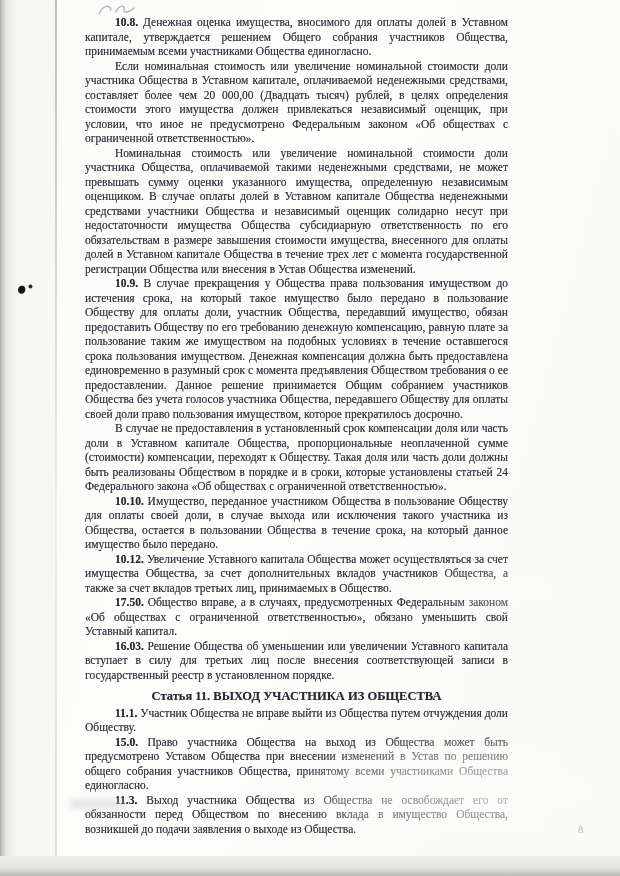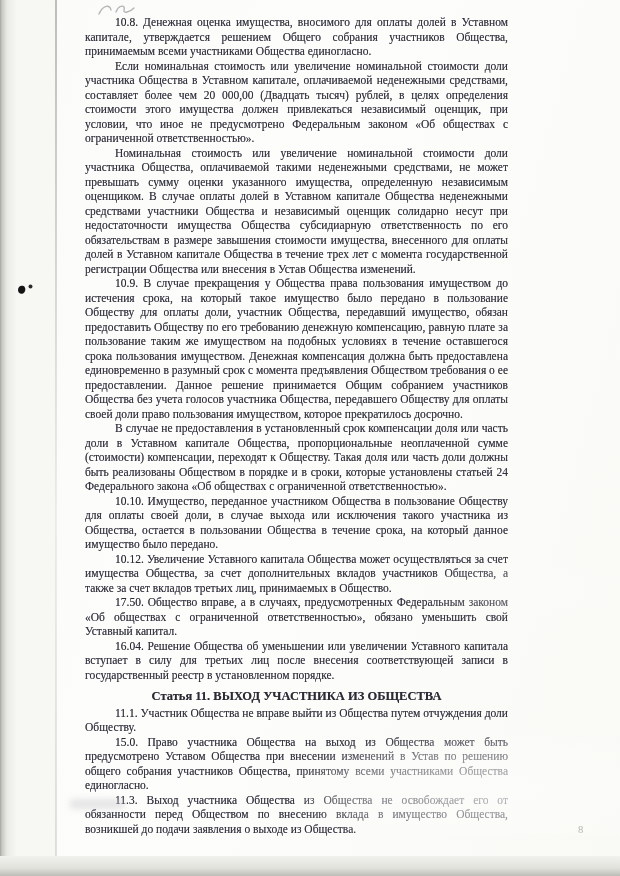--- a/index.html
+++ b/index.html
@@ -38,21 +38,21 @@
     hyphens:none;
     text-shadow:0 0 .4px rgba(40,40,60,.55);
   }
   .content p { margin:0; text-indent:30px; }
   .content p.heading {
     text-align:center; text-indent:0; font-weight:bold;
     margin-top:7px; margin-bottom:2px;
     color:#2b2b35;
     font-size:12.5px;
   }
-  .num { font-weight:normal; color:#2a2a34; }
+  .num { font-weight:bold; color:#2a2a34; }
   
   .fade-overlay {
     position:absolute; left:300px; top:735px; width:320px; height:100px;
     background:radial-gradient(ellipse at 65% 55%, rgba(252,252,250,.75) 0%, rgba(252,252,250,.35) 55%, rgba(252,252,250,0) 80%);
     pointer-events:none;
   }
   .fade-overlay2 {
     position:absolute; left:420px; top:560px; width:200px; height:60px;
     background:radial-gradient(ellipse at center, rgba(252,252,250,.4), rgba(252,252,250,0) 75%);
     pointer-events:none;
@@ -78,21 +78,21 @@
 
 <div class="content">
     <p><span class="num">10.8.</span> Денежная оценка имущества, вносимого для оплаты долей в Уставном капитале, утверждается решением Общего собрания участников Общества, принимаемым всеми участниками Общества единогласно.</p>
     <p>Если номинальная стоимость или увеличение номинальной стоимости доли участника Общества в Уставном капитале, оплачиваемой неденежными средствами, составляет более чем 20 000,00 (Двадцать тысяч) рублей, в целях определения стоимости этого имущества должен привлекаться независимый оценщик, при условии, что иное не предусмотрено Федеральным законом «Об обществах с ограниченной ответственностью».</p>
     <p>Номинальная стоимость или увеличение номинальной стоимости доли участника Общества, оплачиваемой такими неденежными средствами, не может превышать сумму оценки указанного имущества, определенную независимым оценщиком. В случае оплаты долей в Уставном капитале Общества неденежными средствами участники Общества и независимый оценщик солидарно несут при недостаточности имущества Общества субсидиарную ответственность по его обязательствам в размере завышения стоимости имущества, внесенного для оплаты долей в Уставном капитале Общества в течение трех лет с момента государственной регистрации Общества или внесения в Устав Общества изменений.</p>
     <p><span class="num">10.9.</span> В случае прекращения у Общества права пользования имуществом до истечения срока, на который такое имущество было передано в пользование Обществу для оплаты доли, участник Общества, передавший имущество, обязан предоставить Обществу по его требованию денежную компенсацию, равную плате за пользование таким же имуществом на подобных условиях в течение оставшегося срока пользования имуществом. Денежная компенсация должна быть предоставлена единовременно в разумный срок с момента предъявления Обществом требования о ее предоставлении. Данное решение принимается Общим собранием участников Общества без учета голосов участника Общества, передавшего Обществу для оплаты своей доли право пользования имуществом, которое прекратилось досрочно.</p>
     <p>В случае не предоставления в установленный срок компенсации доля или часть доли в Уставном капитале Общества, пропорциональные неоплаченной сумме (стоимости) компенсации, переходят к Обществу. Такая доля или часть доли должны быть реализованы Обществом в порядке и в сроки, которые установлены статьей 24 Федерального закона «Об обществах с ограниченной ответственностью».</p>
     <p><span class="num">10.10.</span> Имущество, переданное участником Общества в пользование Обществу для оплаты своей доли, в случае выхода или исключения такого участника из Общества, остается в пользовании Общества в течение срока, на который данное имущество было передано.</p>
     <p><span class="num">10.12.</span> Увеличение Уставного капитала Общества может осуществляться за счет имущества Общества, за счет дополнительных вкладов участников Общества, а также за счет вкладов третьих лиц, принимаемых в Общество.</p>
     <p><span class="num">17.50.</span> Общество вправе, а в случаях, предусмотренных Федеральным законом «Об обществах с ограниченной ответственностью», обязано уменьшить свой Уставный капитал.</p>
-    <p><span class="num">16.04.</span> Решение Общества об уменьшении или увеличении Уставного капитала вступает в силу для третьих лиц после внесения соответствующей записи в государственный реестр в установленном порядке.</p>
+    <p><span class="num">16.03.</span> Решение Общества об уменьшении или увеличении Уставного капитала вступает в силу для третьих лиц после внесения соответствующей записи в государственный реестр в установленном порядке.</p>
     <p class="heading">Статья 11. ВЫХОД УЧАСТНИКА ИЗ ОБЩЕСТВА</p>
     <p><span class="num">11.1.</span> Участник Общества не вправе выйти из Общества путем отчуждения доли Обществу.</p>
     <p><span class="num">15.0.</span> Право участника Общества на выход из Общества может быть предусмотрено Уставом Общества при внесении изменений в Устав по решению общего собрания участников Общества, принятому всеми участниками Общества единогласно.</p>
     <p><span class="num">11.3.</span> Выход участника Общества из Общества не освобождает его от обязанности перед Обществом по внесению вклада в имущество Общества, возникшей до подачи заявления о выходе из Общества.</p>
   </div>
 
 <div class="fade-overlay"></div>
 <div class="fade-overlay2"></div>
 
 <svg class="pencil-scribble" width="52" height="18" viewBox="0 0 52 18">

